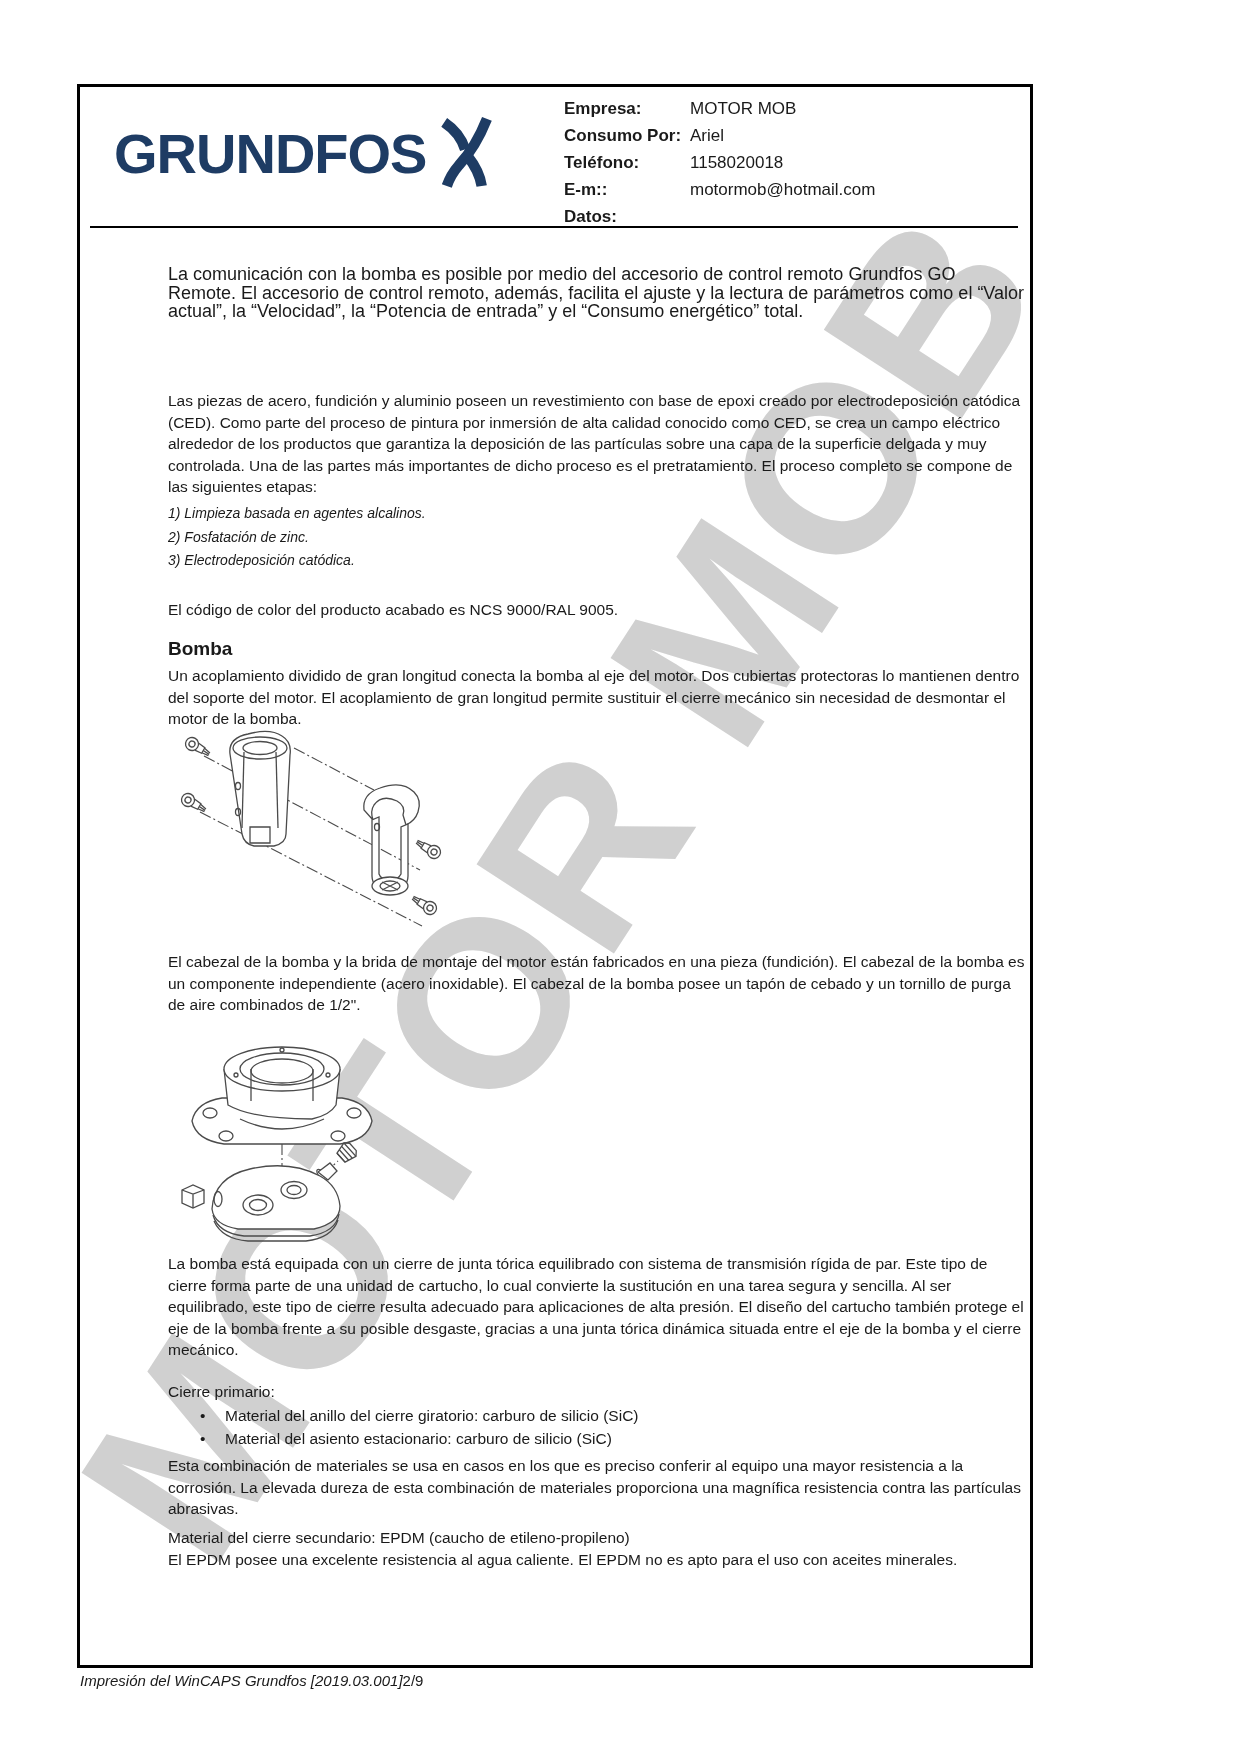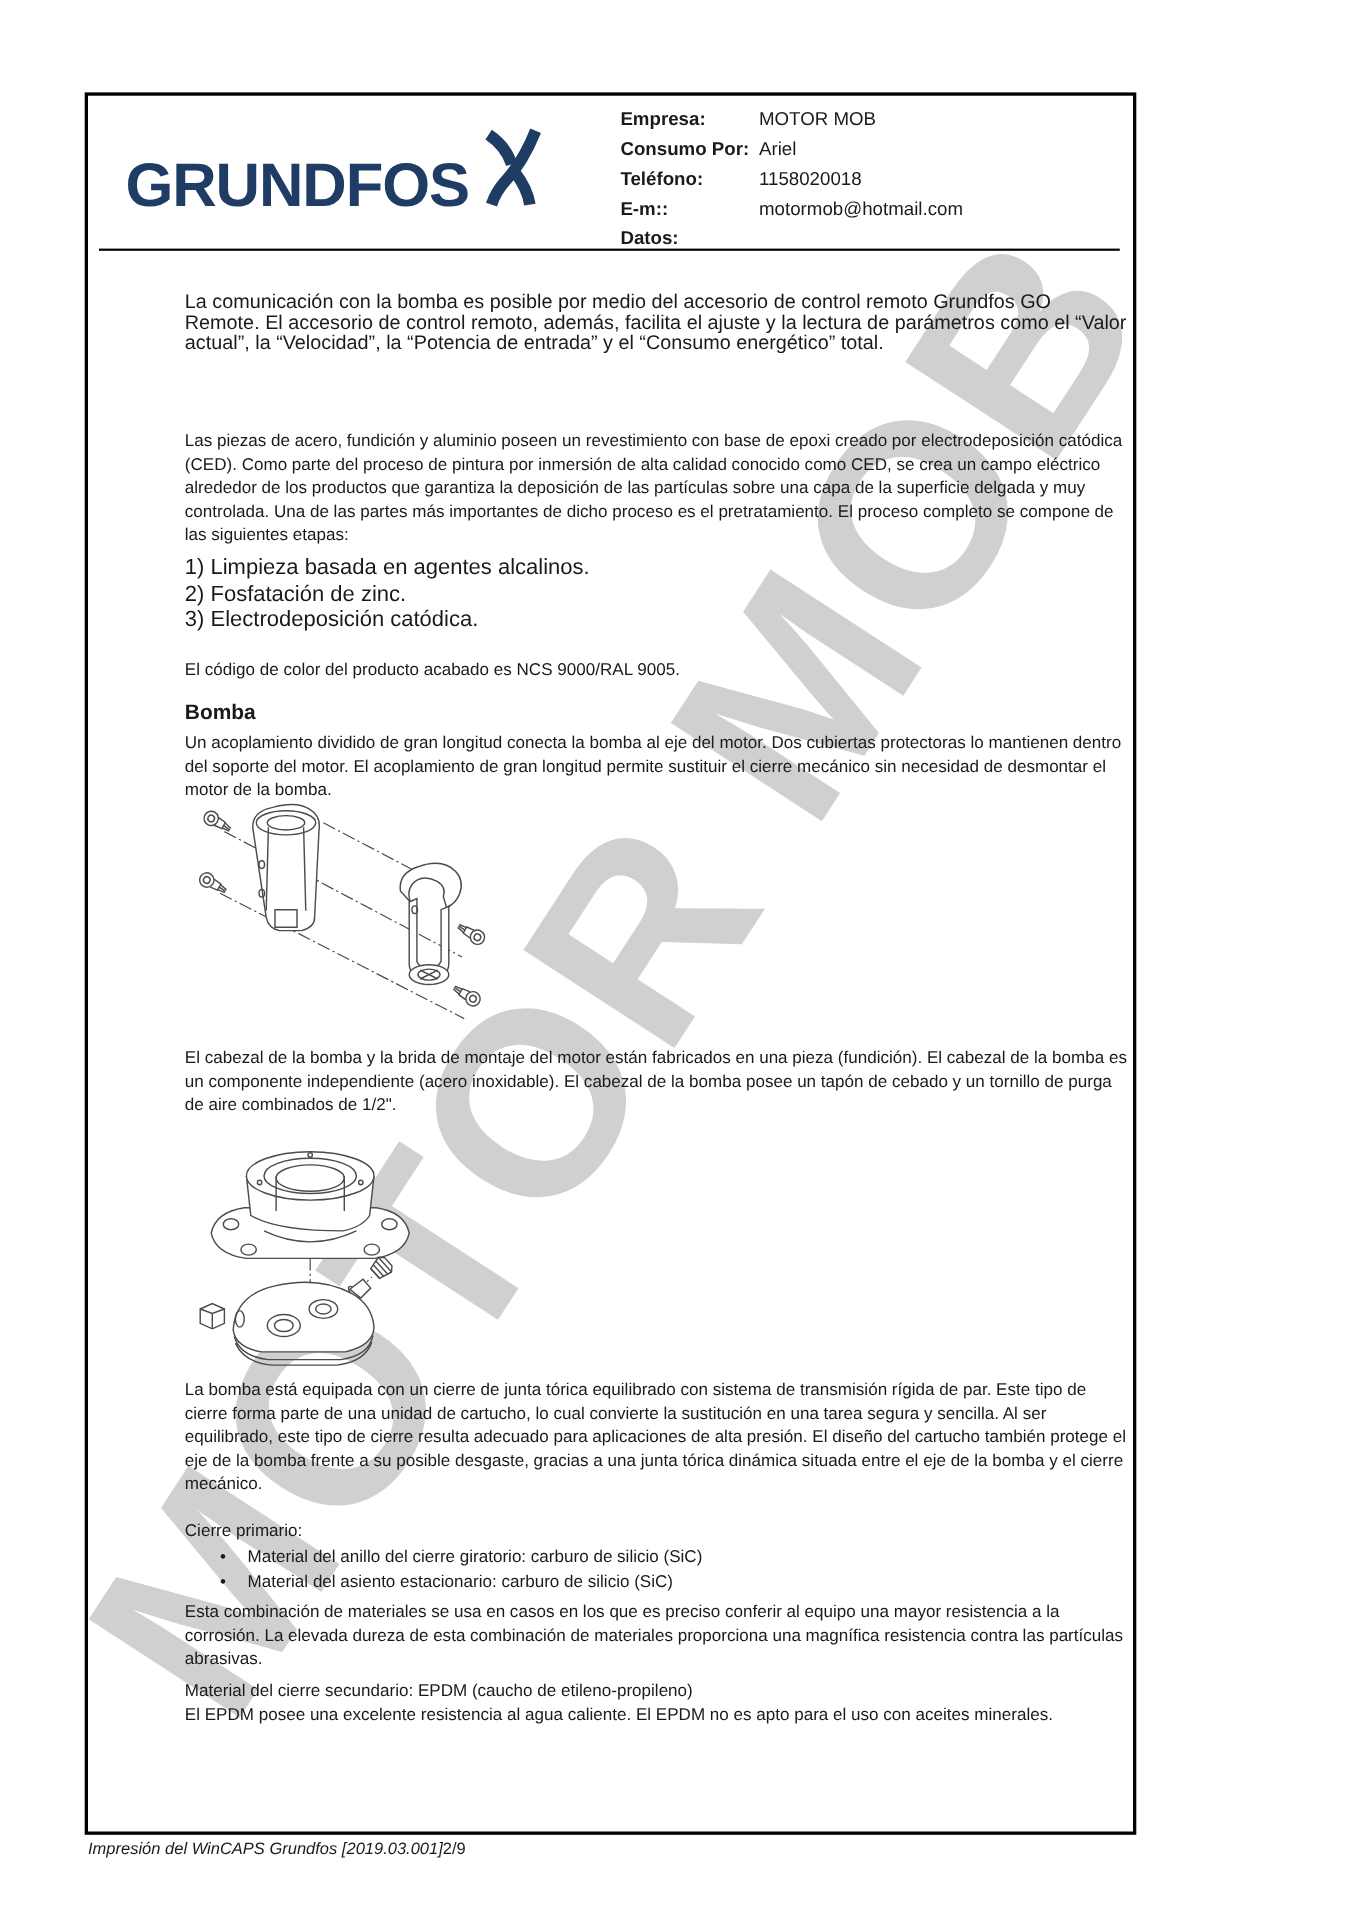--- a/index.html
+++ b/index.html
@@ -30,35 +30,35 @@
   
   .frame{
     position:absolute;
     left:77px;top:84px;
     width:950px;height:1578px;
     border:3px solid #000;
     z-index:1;
   }
   .abs{position:absolute;}
   
-  .logo-block{left:34px;top:26px;display:flex;align-items:flex-end;gap:6px;}
+  .logo-block{left:34px;top:26px;display:flex;align-items:center;gap:6px;}
   .logo-text{
     font-size:56px;font-weight:800;letter-spacing:-1px;
     line-height:1;
   }
   .hdr-fields{left:484px;top:8px;font-size:17px;line-height:27px;}
   .hdr-row{display:flex;}
   .hdr-label{width:126px;font-weight:bold;}
   .hdr-value{font-weight:normal;}
   .rule{left:10px;top:139px;width:928px;height:2px;background:#000;}
   
   .para{left:88px;width:858px;text-align:left;}
   .small{font-size:18px;line-height:18.5px;}
   .body-txt{font-size:15.5px;line-height:21.5px;}
-  .steps div{height:23.5px;font-size:20px;}
+  .steps div{height:23.5px;font-size:14px;font-style:italic;}
   .section-title{font-size:19px;font-weight:bold;}
   .bullet{position:relative;padding-left:57px;font-size:15.5px;height:23px;}
   .bullet .marker{position:absolute;left:32px;top:0;}
   
   .drawing svg{display:block;}
   .ln{stroke:#4b4b4b;stroke-width:1.3;fill:none;}
   .lnf{stroke:#4b4b4b;stroke-width:1.3;fill:#fff;}
   .dash{stroke:#4b4b4b;stroke-width:1.1;fill:none;stroke-dasharray:12 3 2 3;}
   
   .footer{

